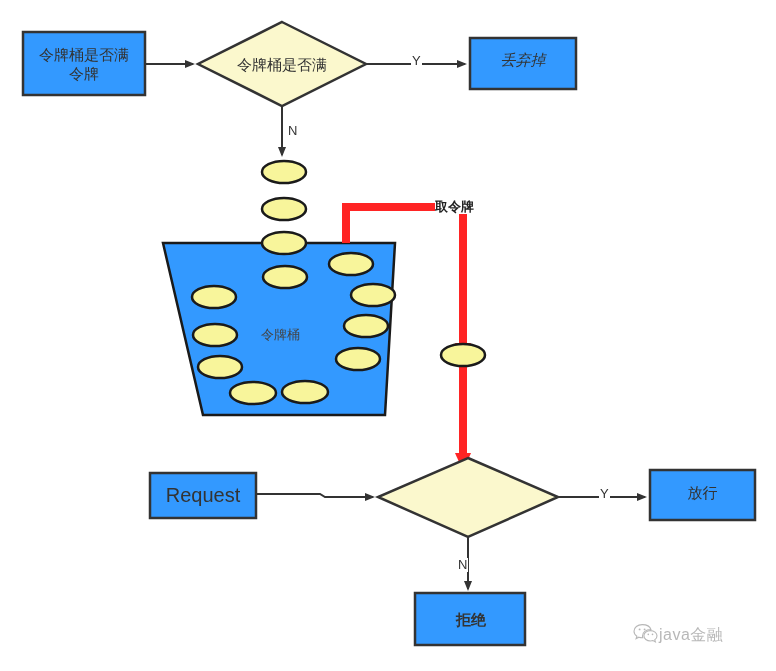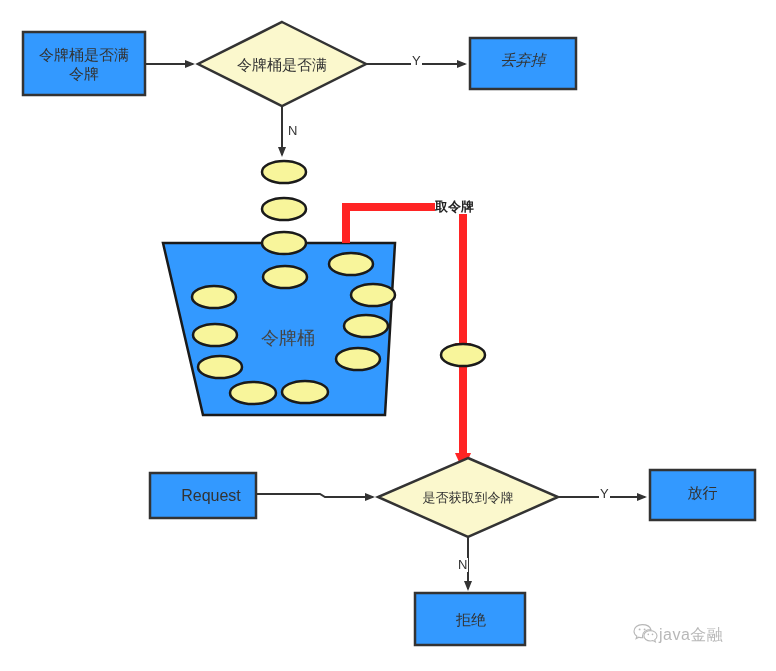--- a/index.html
+++ b/index.html
@@ -49,21 +49,21 @@
     color: #222222;
     font-size: 13px;
     font-weight: bold;
     line-height: 14px;
     background: #ffffff;
     padding: 0 0;
   }
   .bucket-caption {
     position: absolute;
     color: #444444;
-    font-size: 18px;
+    font-size: 13px;
   }
   #watermark {
     position: absolute;
     left: 633px;
     top: 623px;
     display: flex;
     align-items: center;
     opacity: 0.42;
   }
   #watermark .wm-text {
@@ -142,27 +142,26 @@
 
   <div class="node-label" style="left:23px; top:32px; width:122px; height:63px;">令牌桶是否满
 令牌</div>
 
   <div class="node-label" style="left:198px; top:46px; width:168px; height:36px;">令牌桶是否满</div>
 
   <div class="node-label" style="left:470px; top:38px; width:106px; height:43px;font-style:italic;">丢弃掉</div>
 
   <div class="bucket-caption" style="left:261px; top:326px;">令牌桶</div>
 
-  <div class="node-label" style="left:158px; top:473px; width:106px; height:45px; font-size:16px;">Request</div>
+  <div class="node-label" style="left:150px; top:473px; width:106px; height:45px; font-size:20px;">Request</div>
 
-  <div class="node-label" style="left:378px; top:482px; width:180px; height:30px; font-size:13px;">是否获取到令牌</div>
 
   <div class="node-label" style="left:650px; top:470px; width:105px; height:44px;">放行</div>
 
-  <div class="node-label" style="left:415px; top:593px; width:112px; height:52px;">拒绝</div>
+  <div class="node-label" style="left:415px; top:593px; width:112px; height:52px;font-weight:bold;">拒绝</div>
 
   <div class="edge-label" style="left:411px; top:54px;">Y</div>
 
   <div class="edge-label" style="left:287px; top:124px;">N</div>
 
   <div class="red-label" style="left:435px; top:200px;">取令牌</div>
 
   <div class="edge-label" style="left:599px; top:487px;">Y</div>
 
   <div class="edge-label" style="left:457px; top:558px;">N</div>

